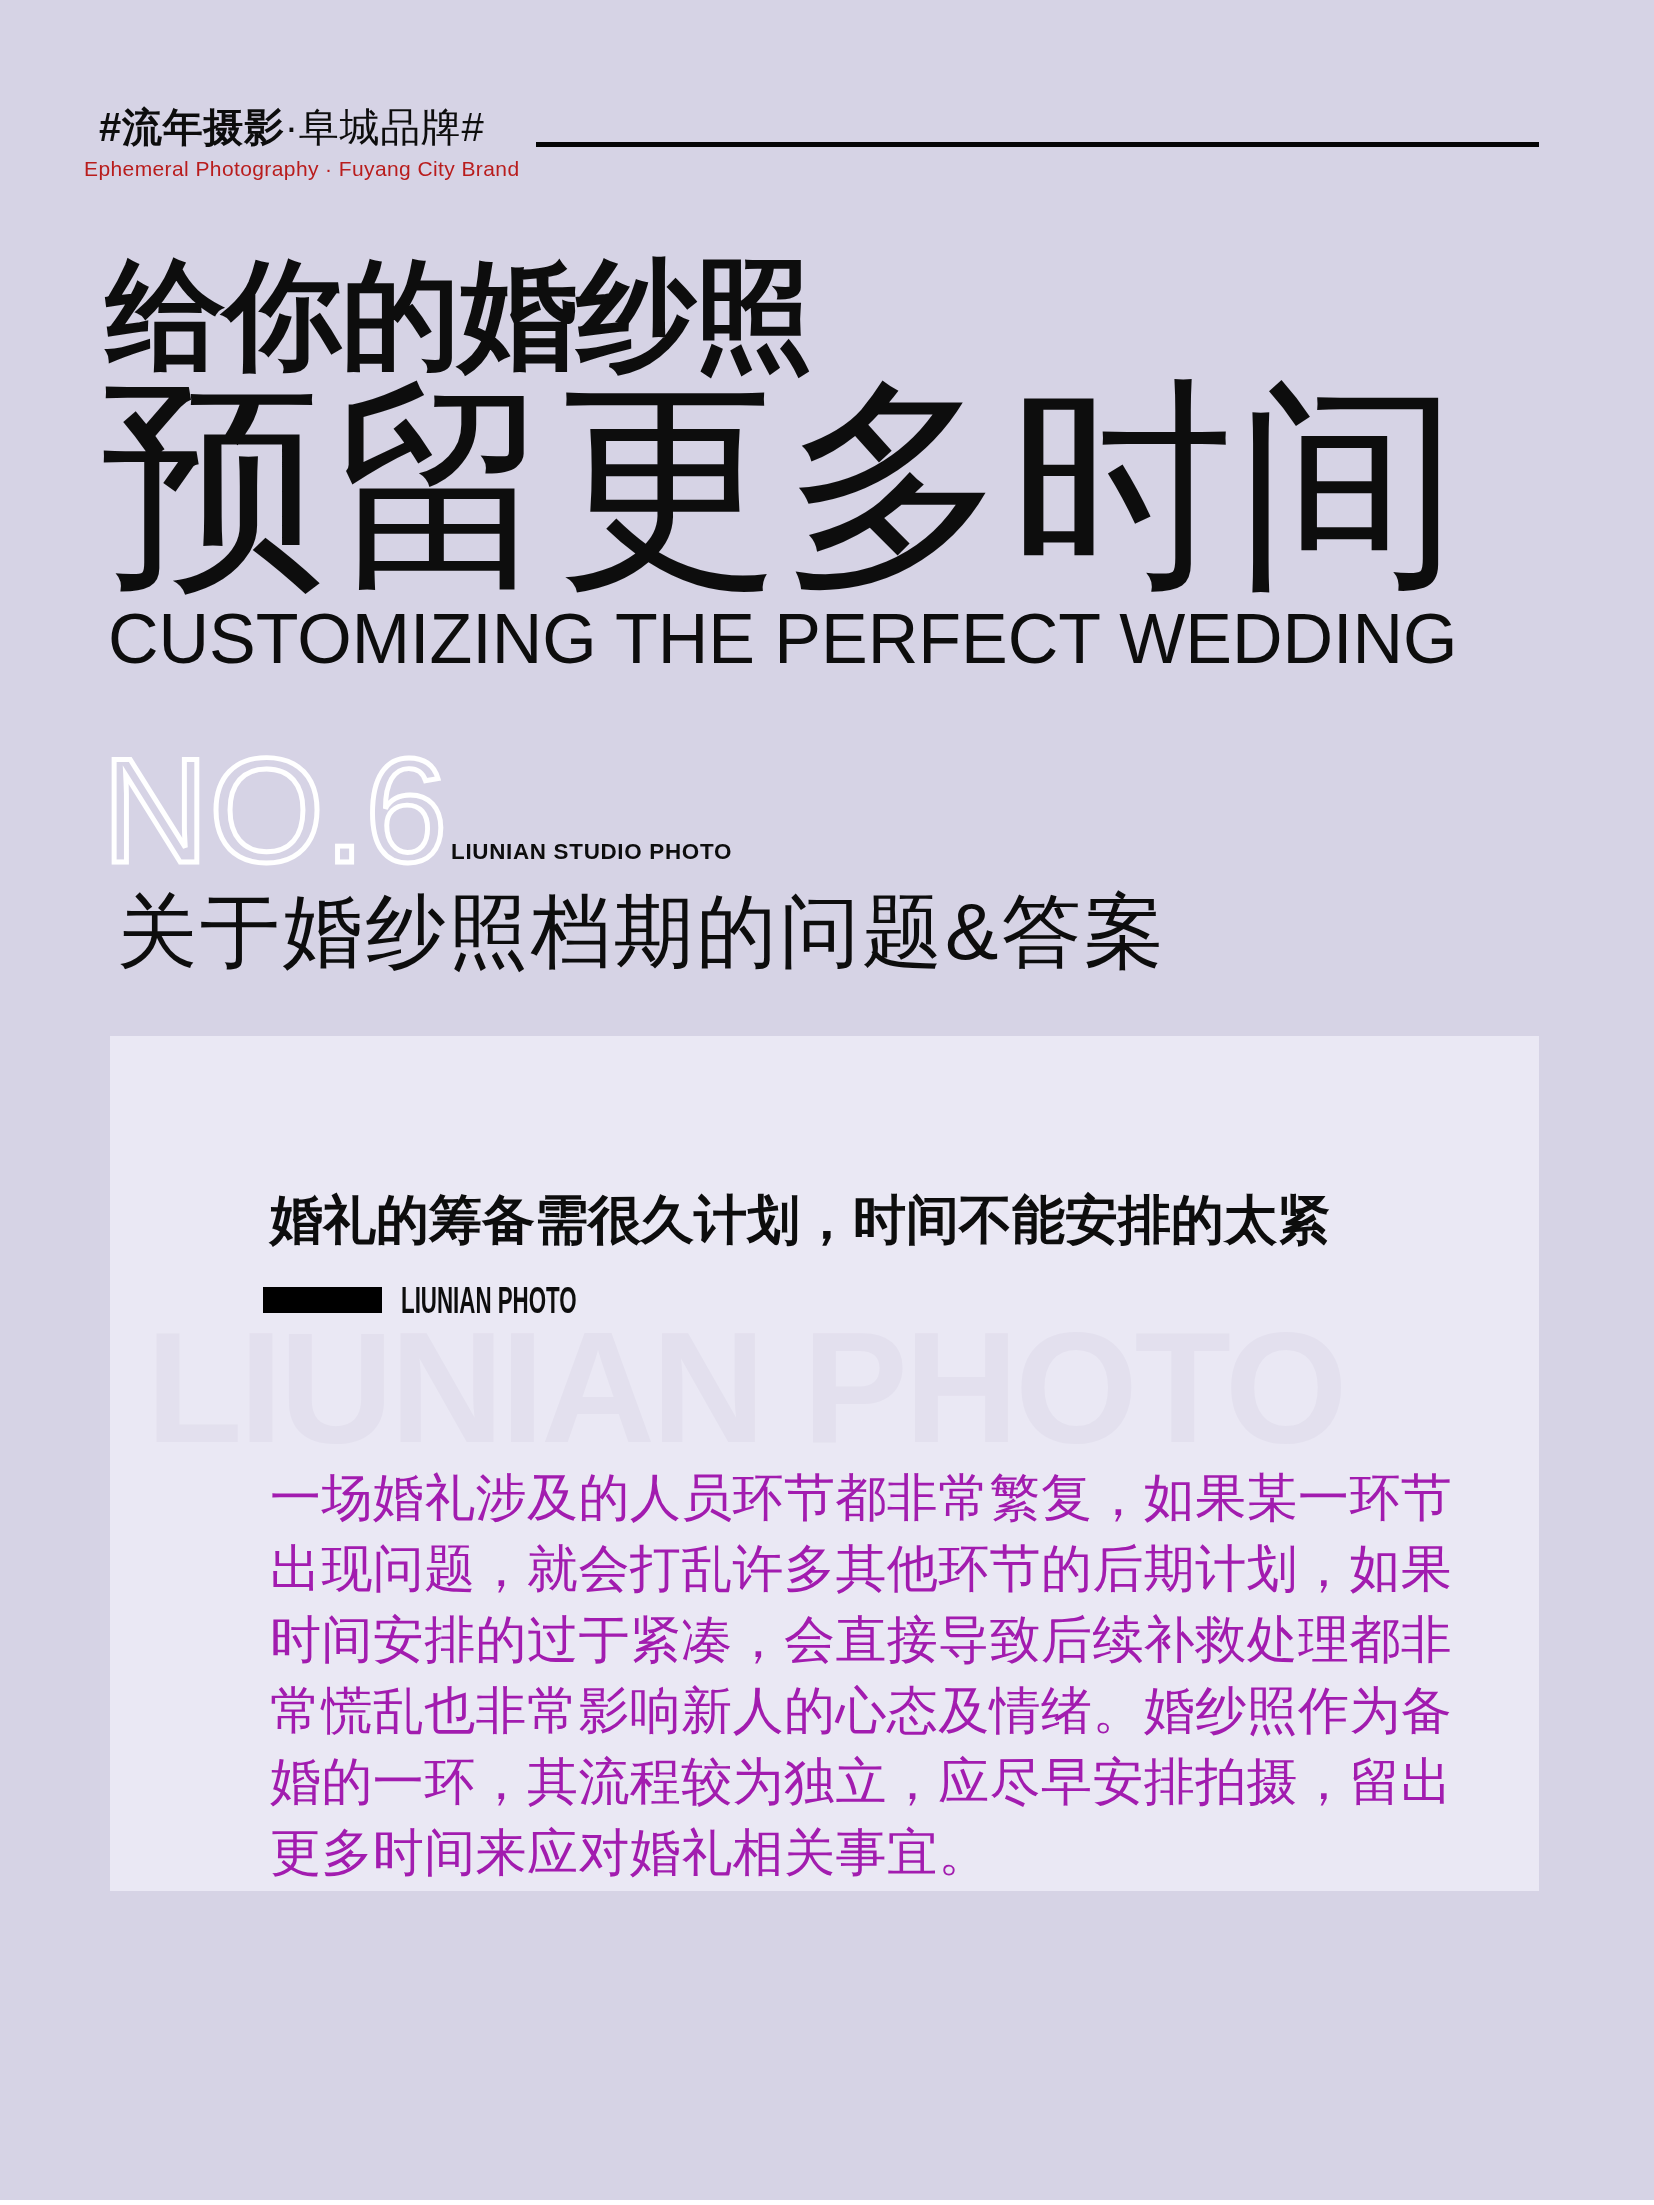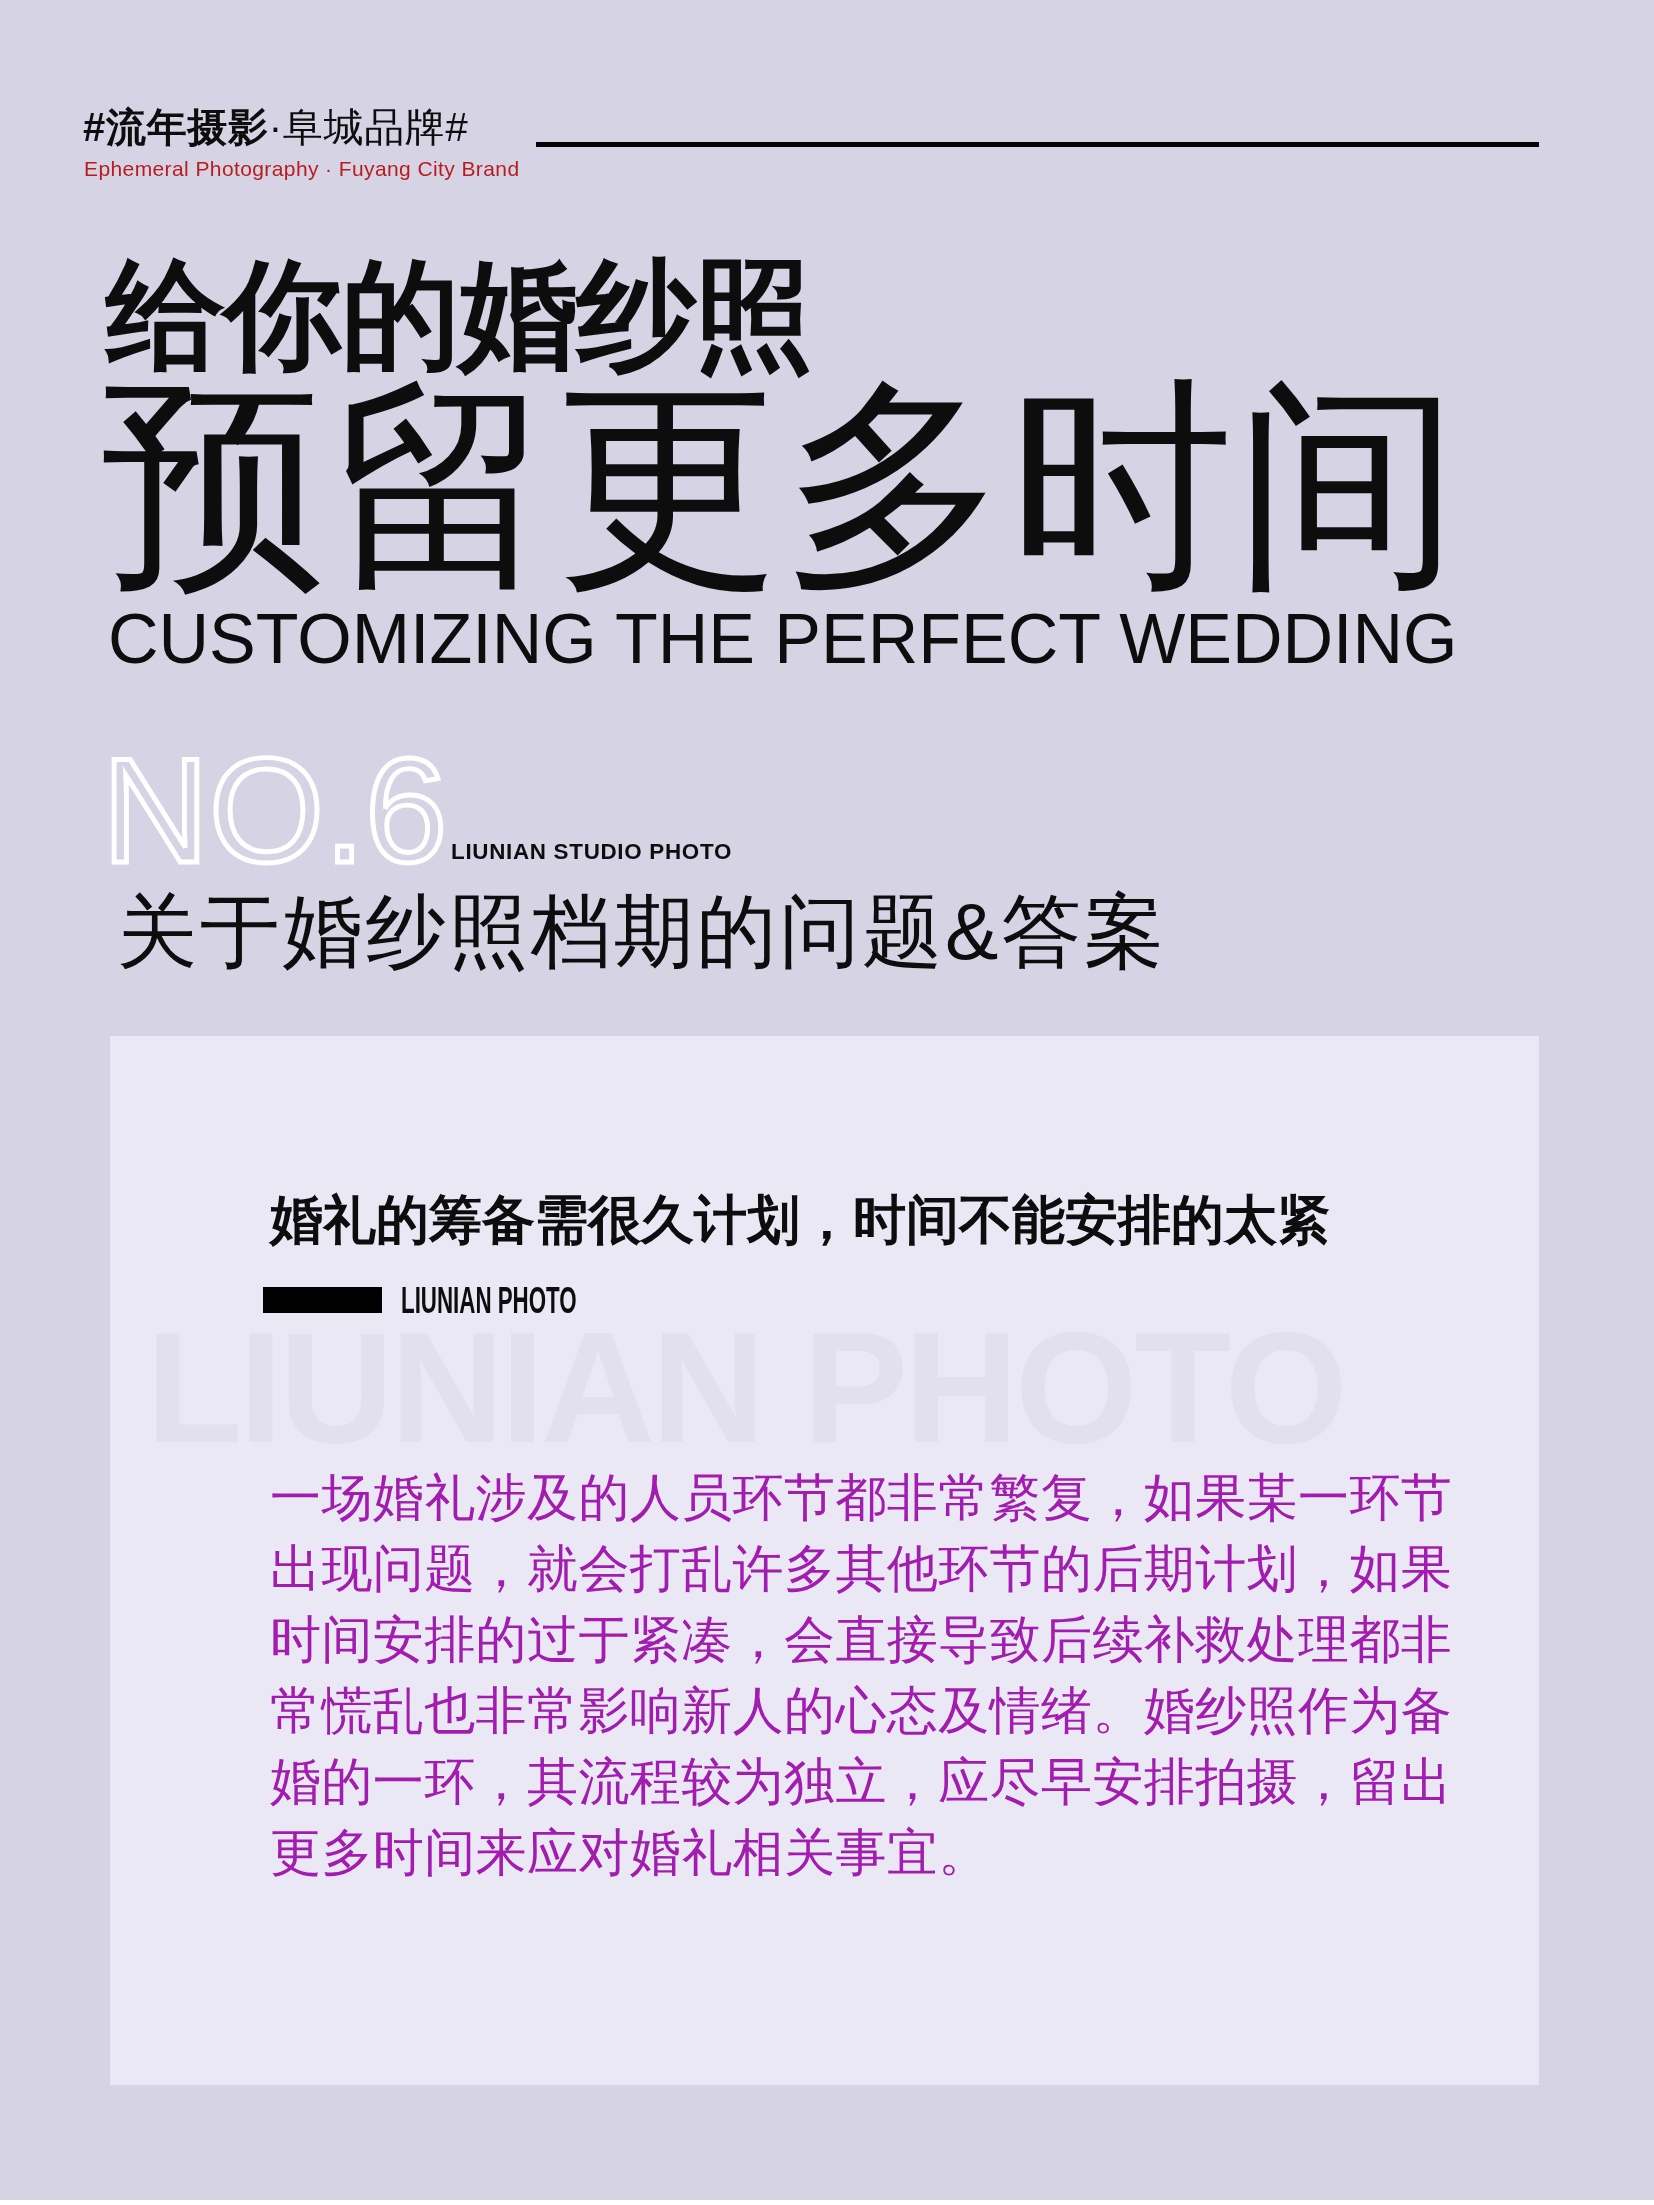--- a/index.html
+++ b/index.html
@@ -18,21 +18,21 @@
   }
   .abs { position: absolute; }
 
   
   .brand-row {
     left: 83px; top: 107px;
     font-size: 40px; line-height: 1;
     letter-spacing: 0.7px;
     white-space: nowrap;
   }
-  .brand-bold { font-weight: 900; }
+  .brand-bold { font-weight: 900; margin-left: 16px; }
   .brand-light { font-weight: 400; }
   .brand-sub {
     left: 84px; top: 158px;
     font-size: 21px; line-height: 1;
     font-weight: 400;
     color: #b91c1c;
     letter-spacing: 0.4px;
   }
   .header-rule {
     left: 536px; top: 142px;
@@ -85,21 +85,21 @@
     font-size: 80px; line-height: 1;
     font-weight: 500;
     letter-spacing: 2.8px;
     white-space: nowrap;
     margin-left: 12px;
   }
 
   
   .qa-card {
     left: 110px; top: 1036px;
-    width: 1429px; height: 1049px;
+    width: 1429px; height: 855px;
     background: var(--color-card-bg, #eae8f4);
     overflow: hidden;
   }
   .card-heading {
     left: 160px; top: 155px;
     font-size: 53px; line-height: 1.1;
     font-weight: 900;
     letter-spacing: 0px;
     white-space: nowrap;
   }

